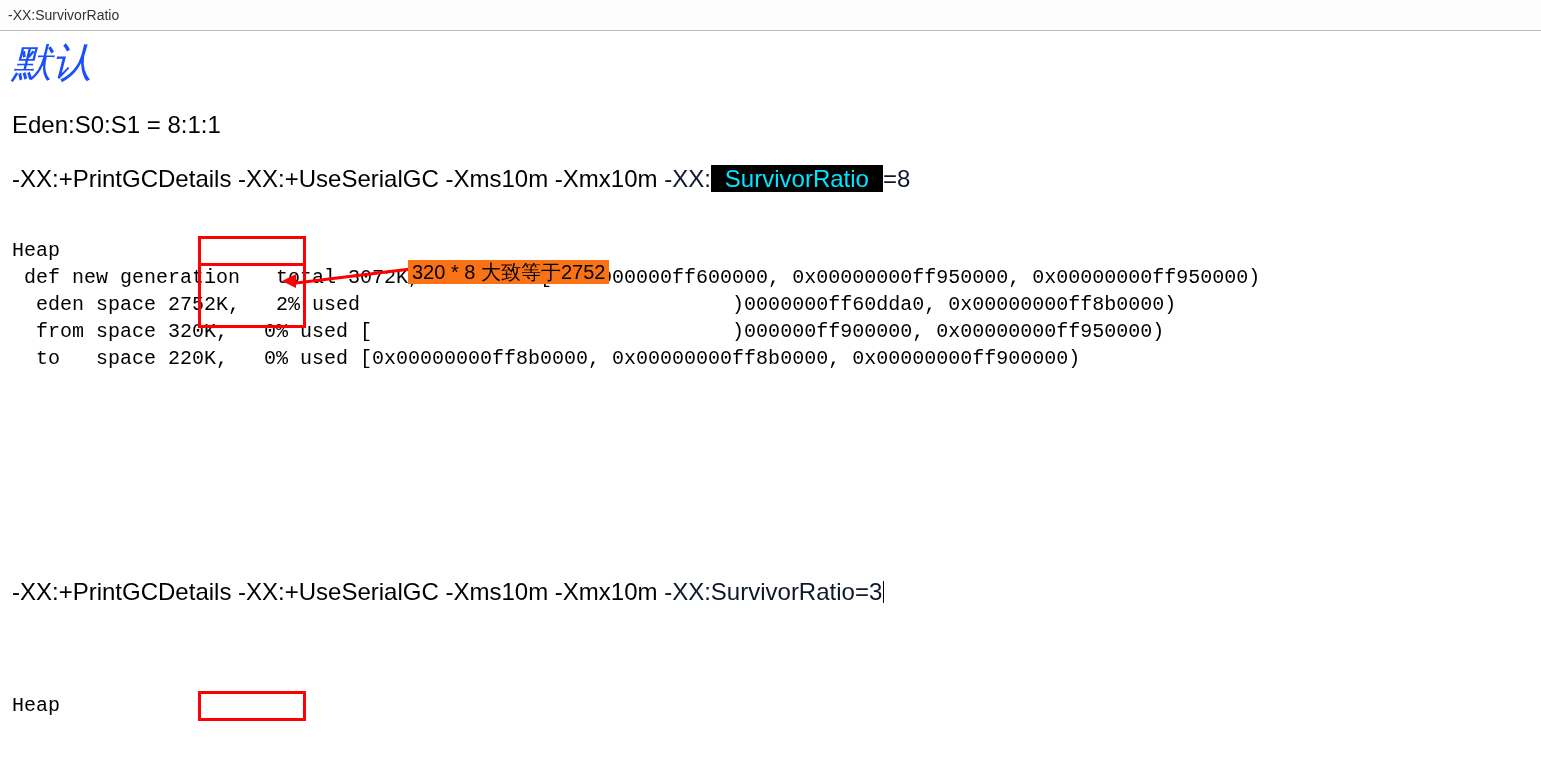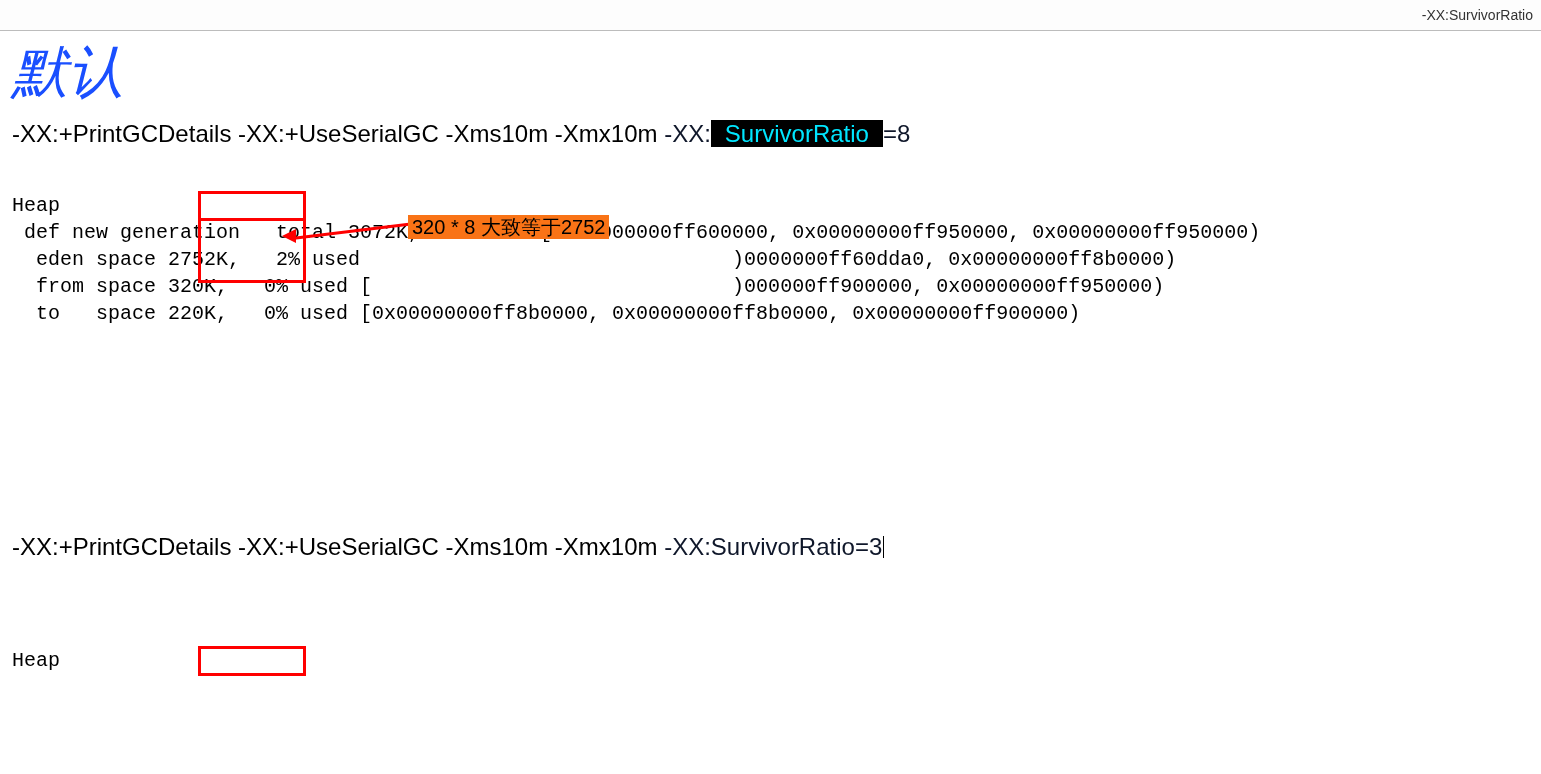--- a/index.html
+++ b/index.html
@@ -1,23 +1,23 @@
 <!DOCTYPE html>
 <html><head>
 <meta charset="utf-8">
 <style>
 html,body{margin:0;padding:0;background:#fff;font-family:Arial,Helvetica,sans-serif;color:#000;}
 .page{width:1541px;height:774px;position:relative;background:#fff;overflow:hidden;}
 
 
-.titlebar{font:14px/18px Arial,Helvetica,sans-serif;color:#333;padding:6px 8px 6px 8px;border-bottom:1px solid #bcbcbc;background:#fdfdfd;text-align:right;}
+.titlebar{font:14px/18px Arial,Helvetica,sans-serif;color:#333;padding:6px 8px 6px 8px;border-bottom:1px solid #bcbcbc;background:#fdfdfd;}
 
 .body{padding:0 12px 12px 12px;background:#fff;}
 
-.heading-default{font-family:"KaiTi","STKaiti","SimSun",serif;font-style:italic;color:#1a4fff;font-size:56px;margin:4px 0 8px 0;font-weight:normal;}
+.heading-default{font-family:"KaiTi","STKaiti","SimSun",serif;font-style:italic;color:#1a4fff;font-size:40px;margin:4px 0 20px 0;font-weight:normal;}
 
 .ratio-line{font:24px/30px Arial,Helvetica,sans-serif;color:#000;margin:10px 0 24px 0;}
 
 .cmd-line{font:24px/30px Arial,Helvetica,sans-serif;color:#000;margin:6px 0 16px 0;}
 .red{color:#0f172a;}
 .hl{background:#000;color:#00e6ff;padding:0 14px;}
 
 .heap{font:20px/27px Consolas,"Courier New",monospace;color:#000;white-space:pre;position:relative;margin:0 0 18px 0;}
 
 
@@ -44,20 +44,21 @@
 </head>
 <body>
 <div class="page">
 
 <div class="titlebar">-XX:SurvivorRatio</div>
 
 <div class="body">
 
   <div class="heading-default">默认</div>
 
+  <div class="ratio-line">Eden:S0:S1 = 8:1:1</div>
 
   <div class="cmd-line">
     <span>-XX:+PrintGCDetails -XX:+UseSerialGC -Xms10m -Xmx10m </span><span class="red">-XX:</span><span class="hl">SurvivorRatio</span><span class="red">=8</span>
   </div>
 
   <div class="heap">
 <span>Heap</span>
 <span> def new generation   total 3072K, used 55K [0x00000000ff600000, 0x00000000ff950000, 0x00000000ff950000)</span>
 <span>  eden space 2752K,   2% used                               )0000000ff60dda0, 0x00000000ff8b0000)</span>
 <span>  from space 320K,   0% used [                              )000000ff900000, 0x00000000ff950000)</span>

